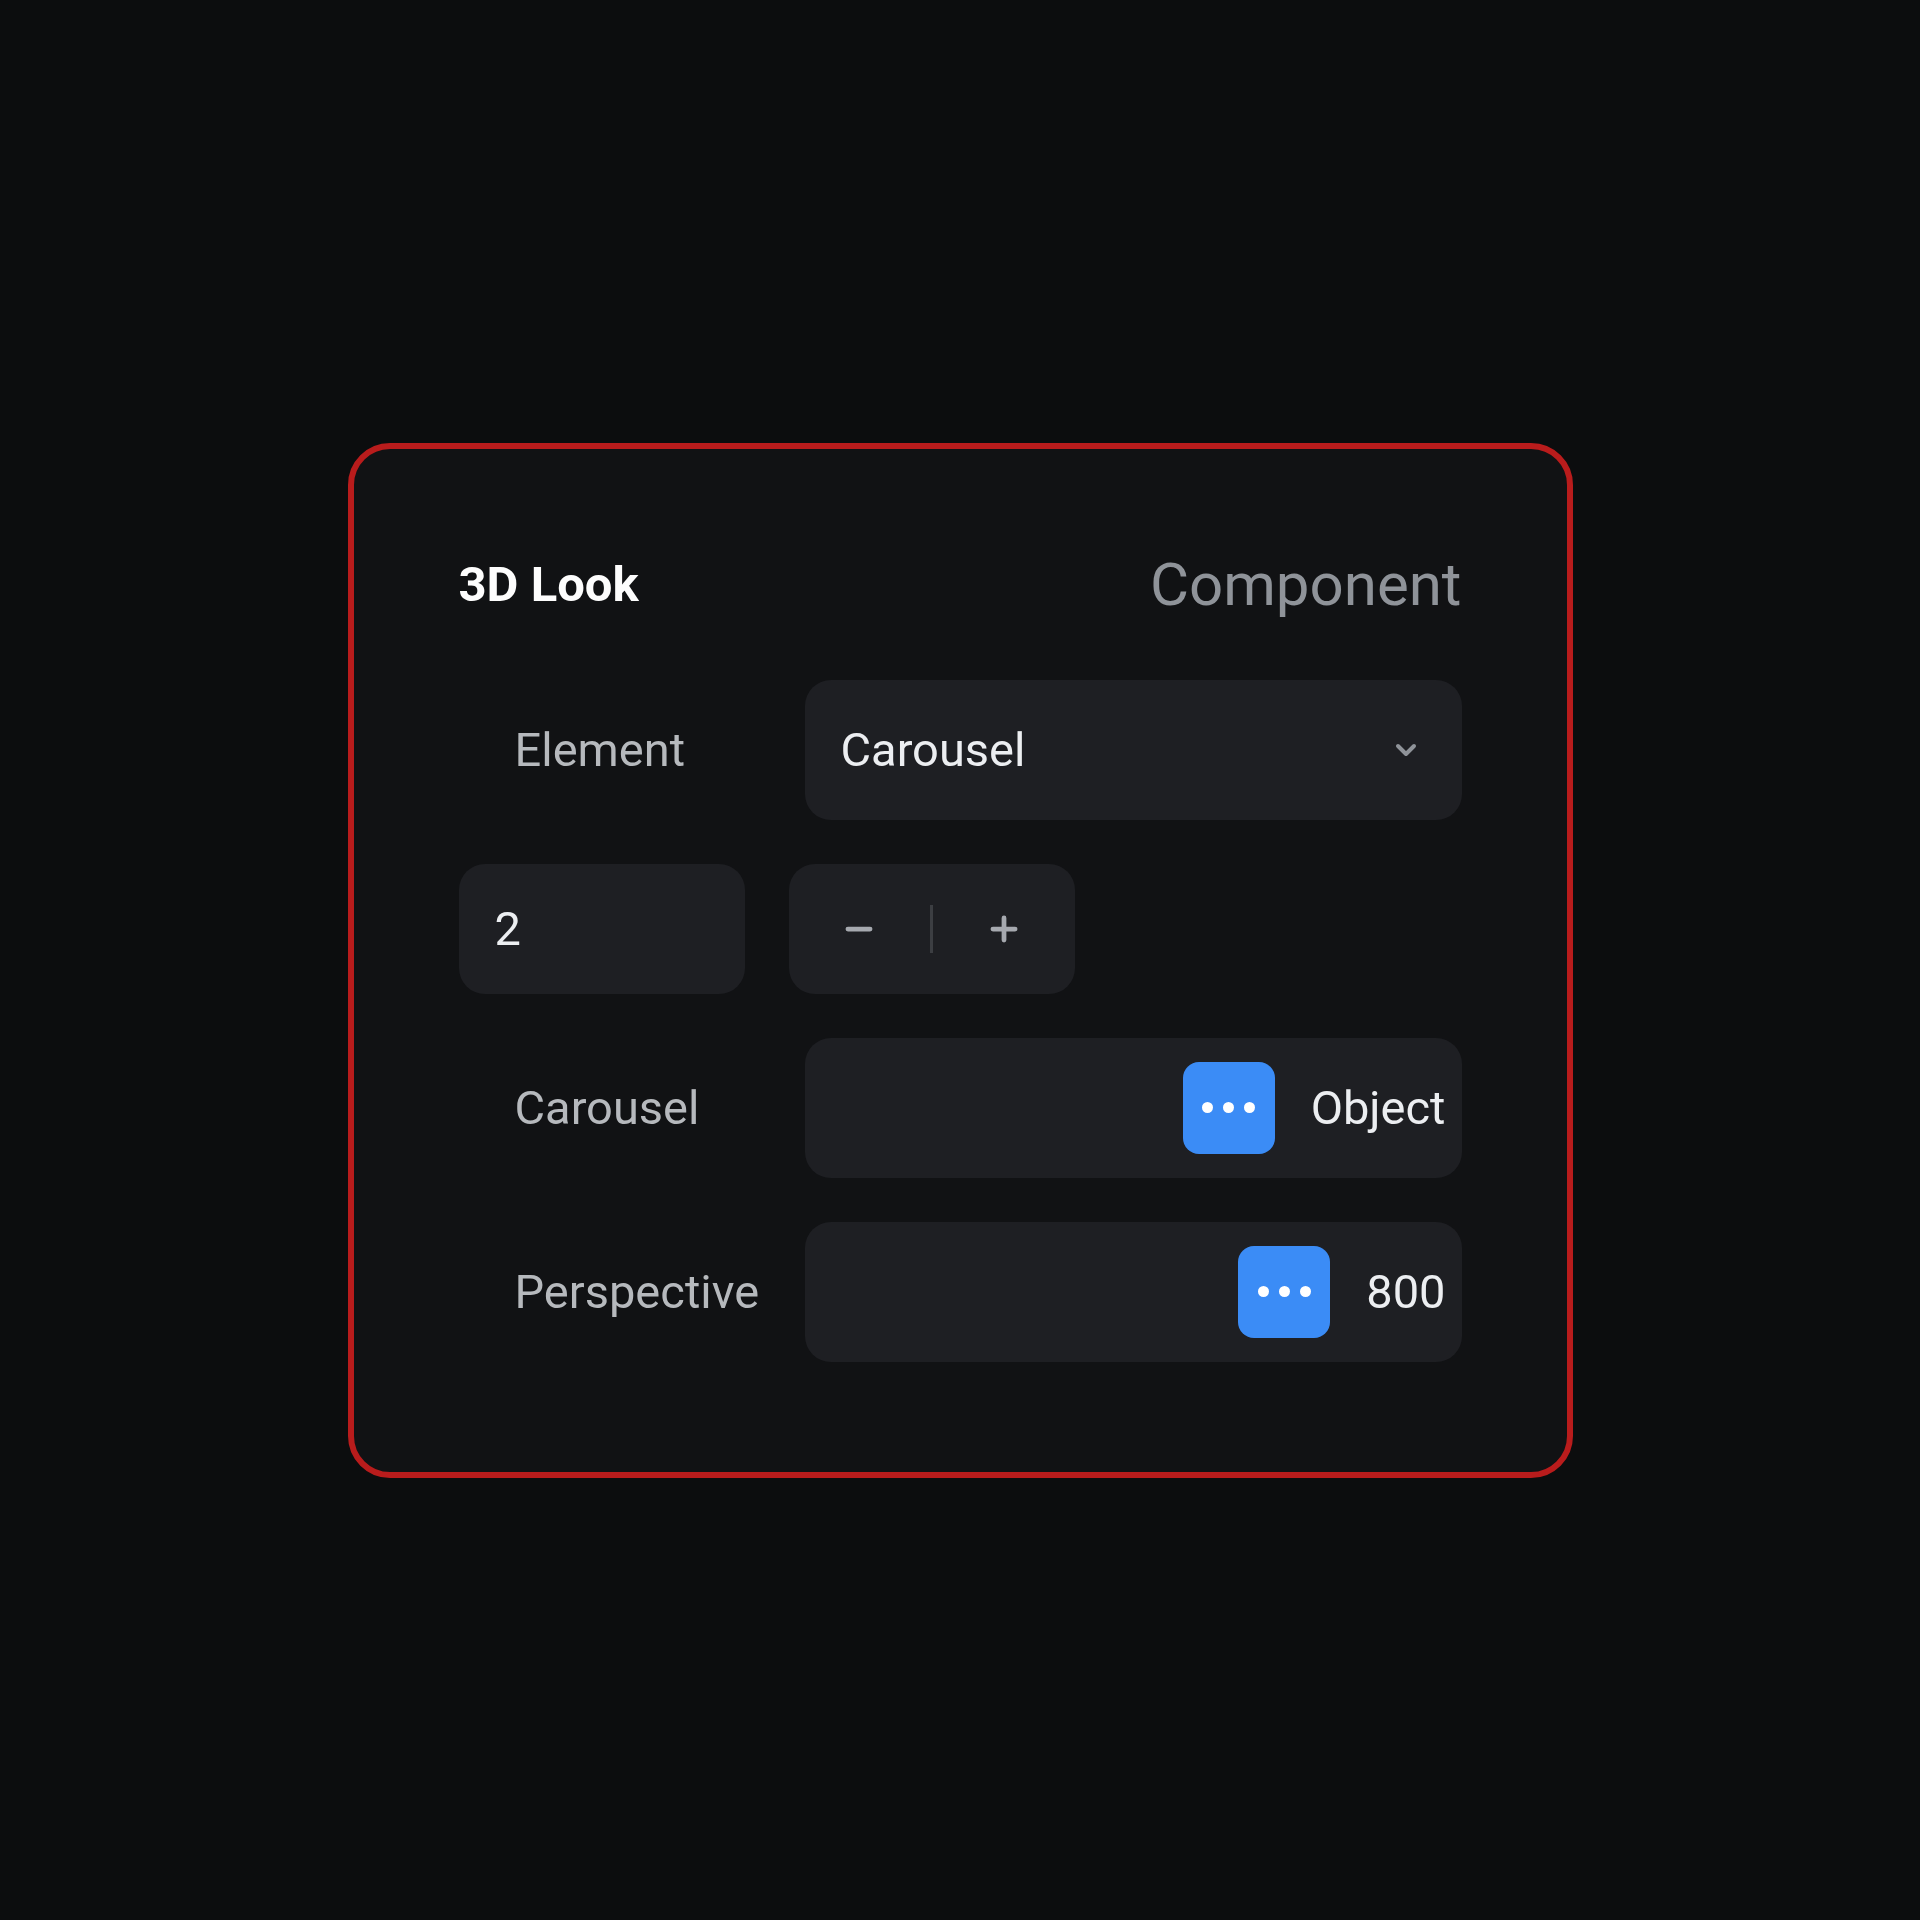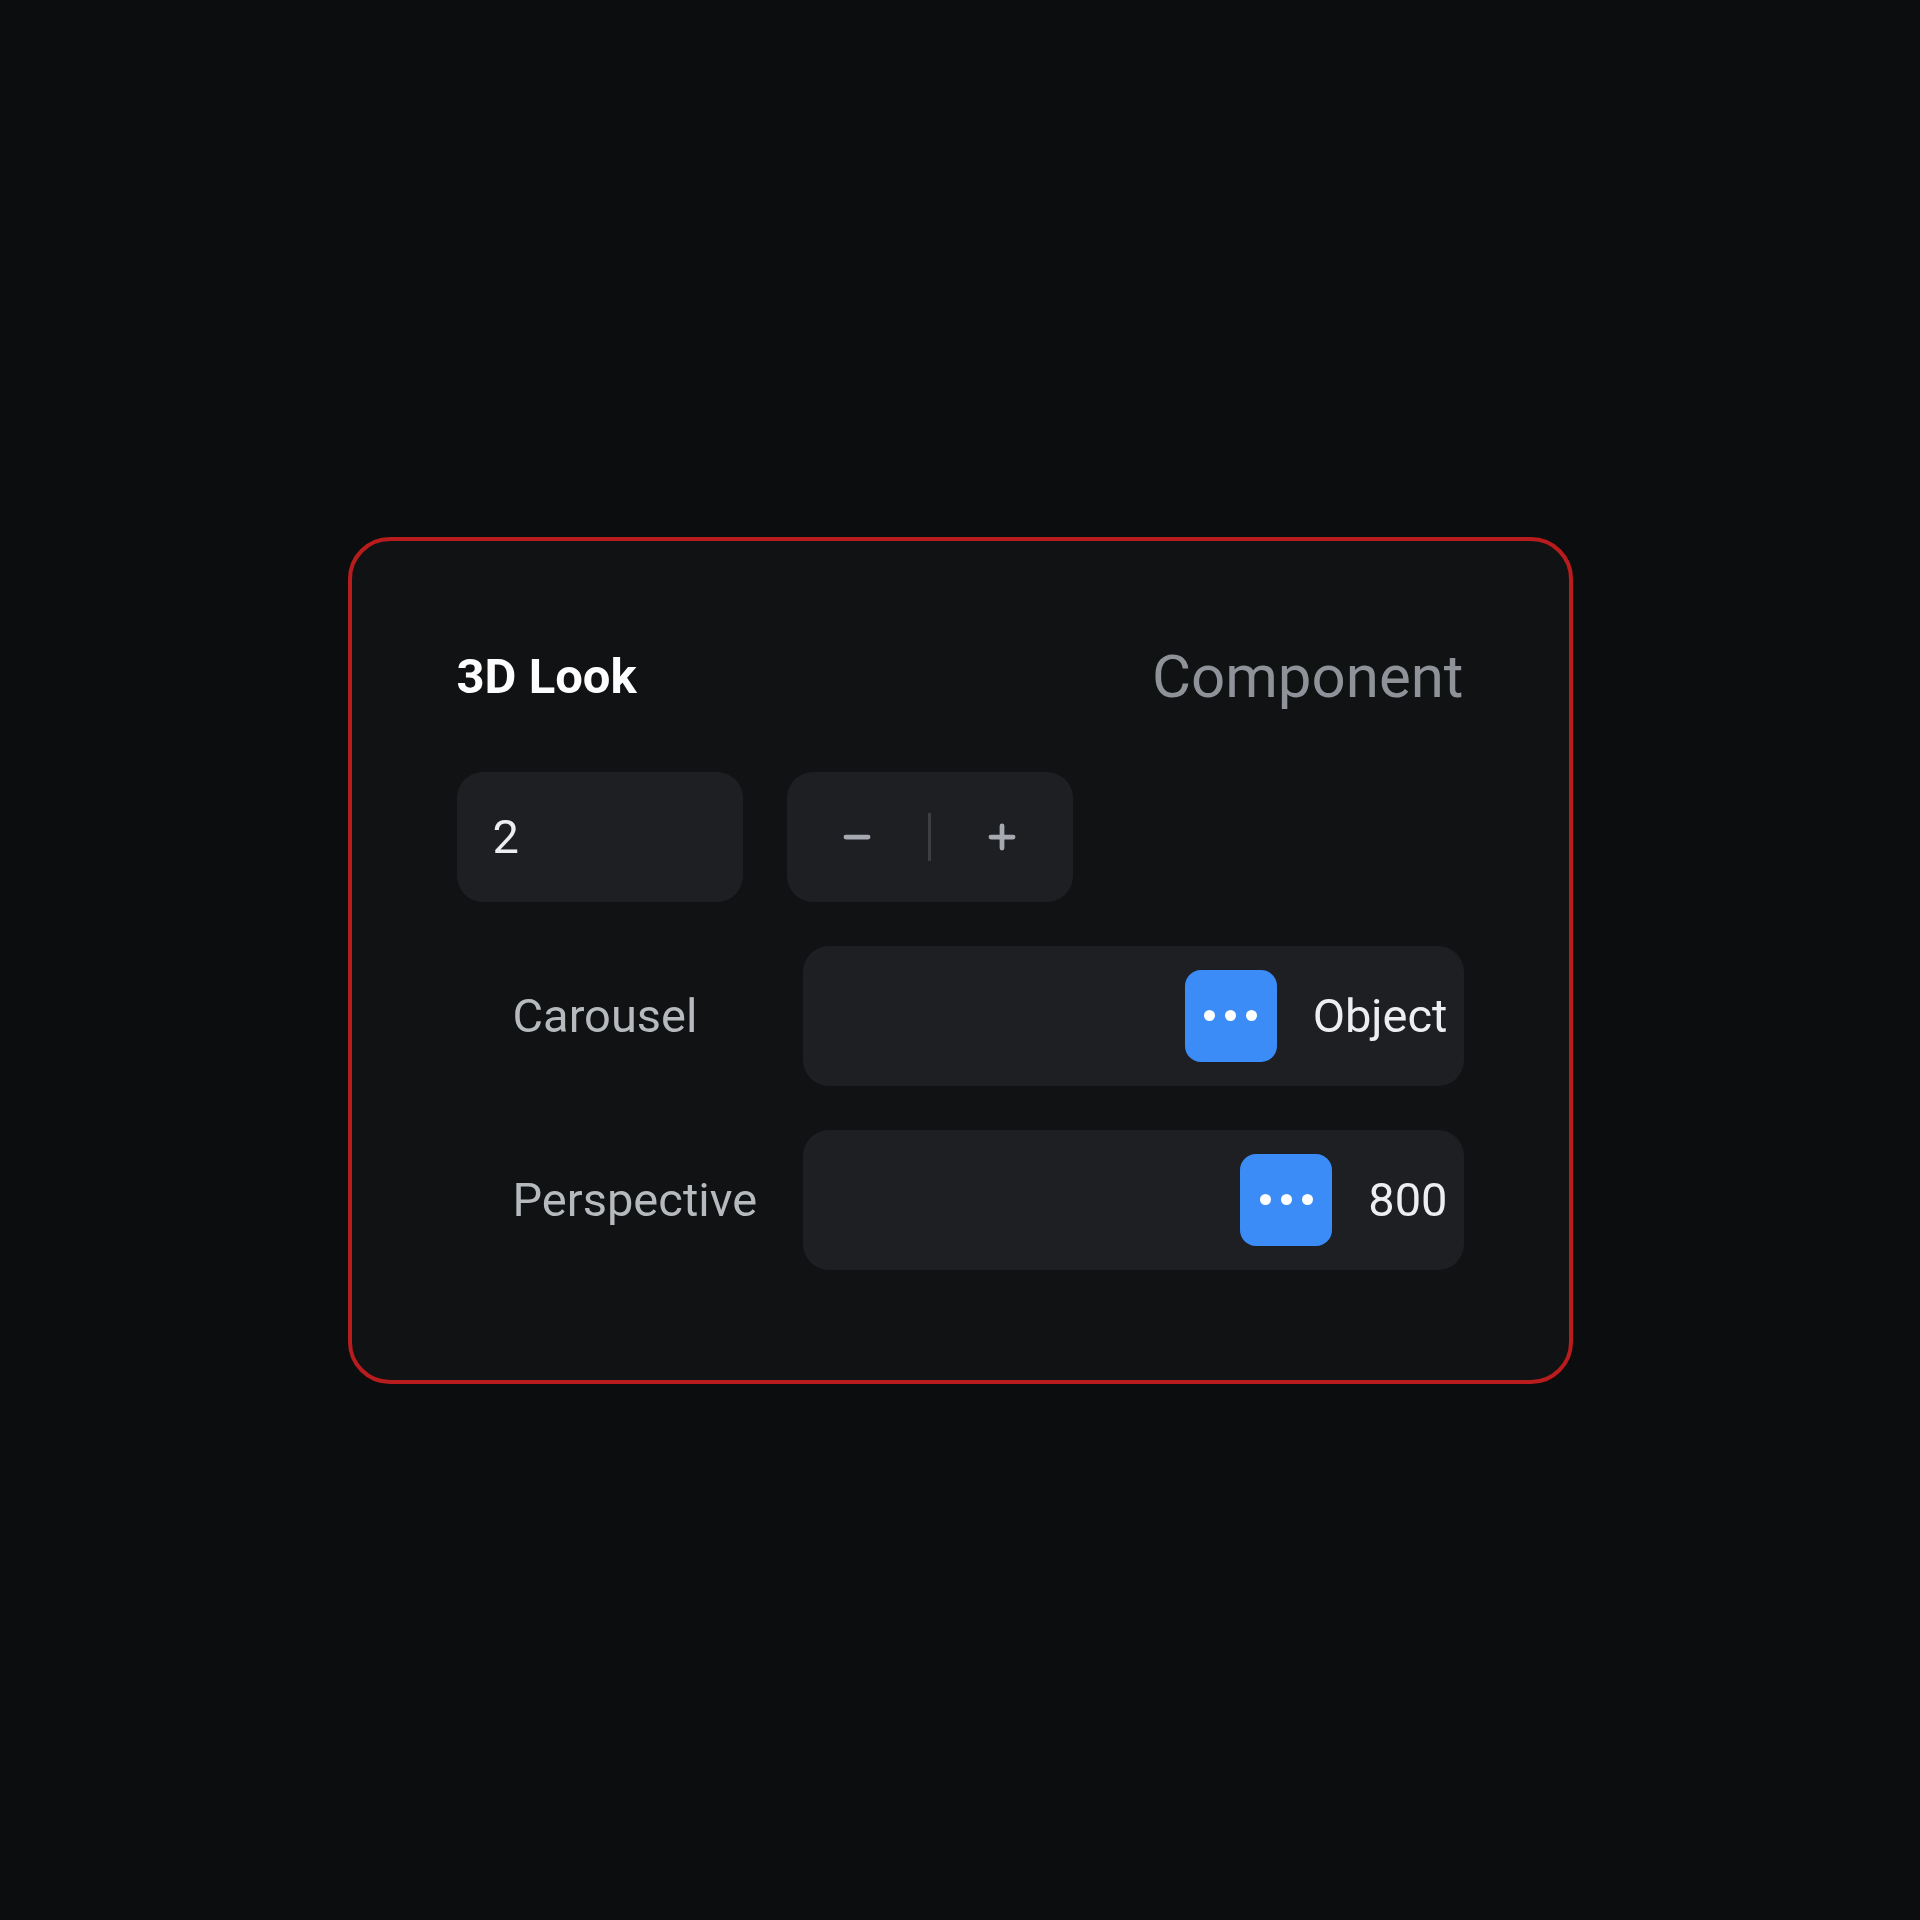--- a/index.html
+++ b/index.html
@@ -11,21 +11,21 @@
       background-color: #0c0d0e;
       width: 1920px;
       height: 1920px;
       font-family: -apple-system, BlinkMacSystemFont, "Segoe UI", Roboto, Helvetica, Arial, sans-serif;
       display: flex;
       align-items: center;
       justify-content: center;
     }
     .panel {
       background-color: #111214;
-      border: 4px solid #b91c1c;
+      border: 6px solid #b91c1c;
       border-radius: 42px;
       width: 1225px;
       padding: 100px 105px 110px 105px;
     }
     .panel-header {
       display: flex;
       justify-content: space-between;
       align-items: center;
       margin-bottom: 60px;
     }
@@ -168,20 +168,33 @@
   </style>
 </head>
 <body>
 
 <div class="panel">
   <div class="panel-header">
     <div class="panel-title">3D Look</div>
     <div class="panel-meta">Component</div>
   </div>
 
+  <div class="row">
+    <div class="label">Element</div>
+    <div class="controls">
+      <div class="select">
+        <span class="select-label">Carousel</span>
+        <span class="chevron-down">
+          <svg viewBox="0 0 24 24" fill="none" stroke="#8f9399" stroke-width="3" stroke-linecap="round" stroke-linejoin="round">
+              <polyline points="6 9 12 15 18 9"></polyline>
+            </svg>
+        </span>
+      </div>
+    </div>
+  </div>
 
   <div class="row">
     <div class="controls">
       <div class="number-input">
         <span>2</span>
       </div>
       <div class="stepper">
         <div class="stepper-btn">
           <svg viewBox="0 0 24 24" fill="none" stroke="#a6a9af" stroke-width="3" stroke-linecap="round">
               <line x1="5" y1="12" x2="19" y2="12"></line>

